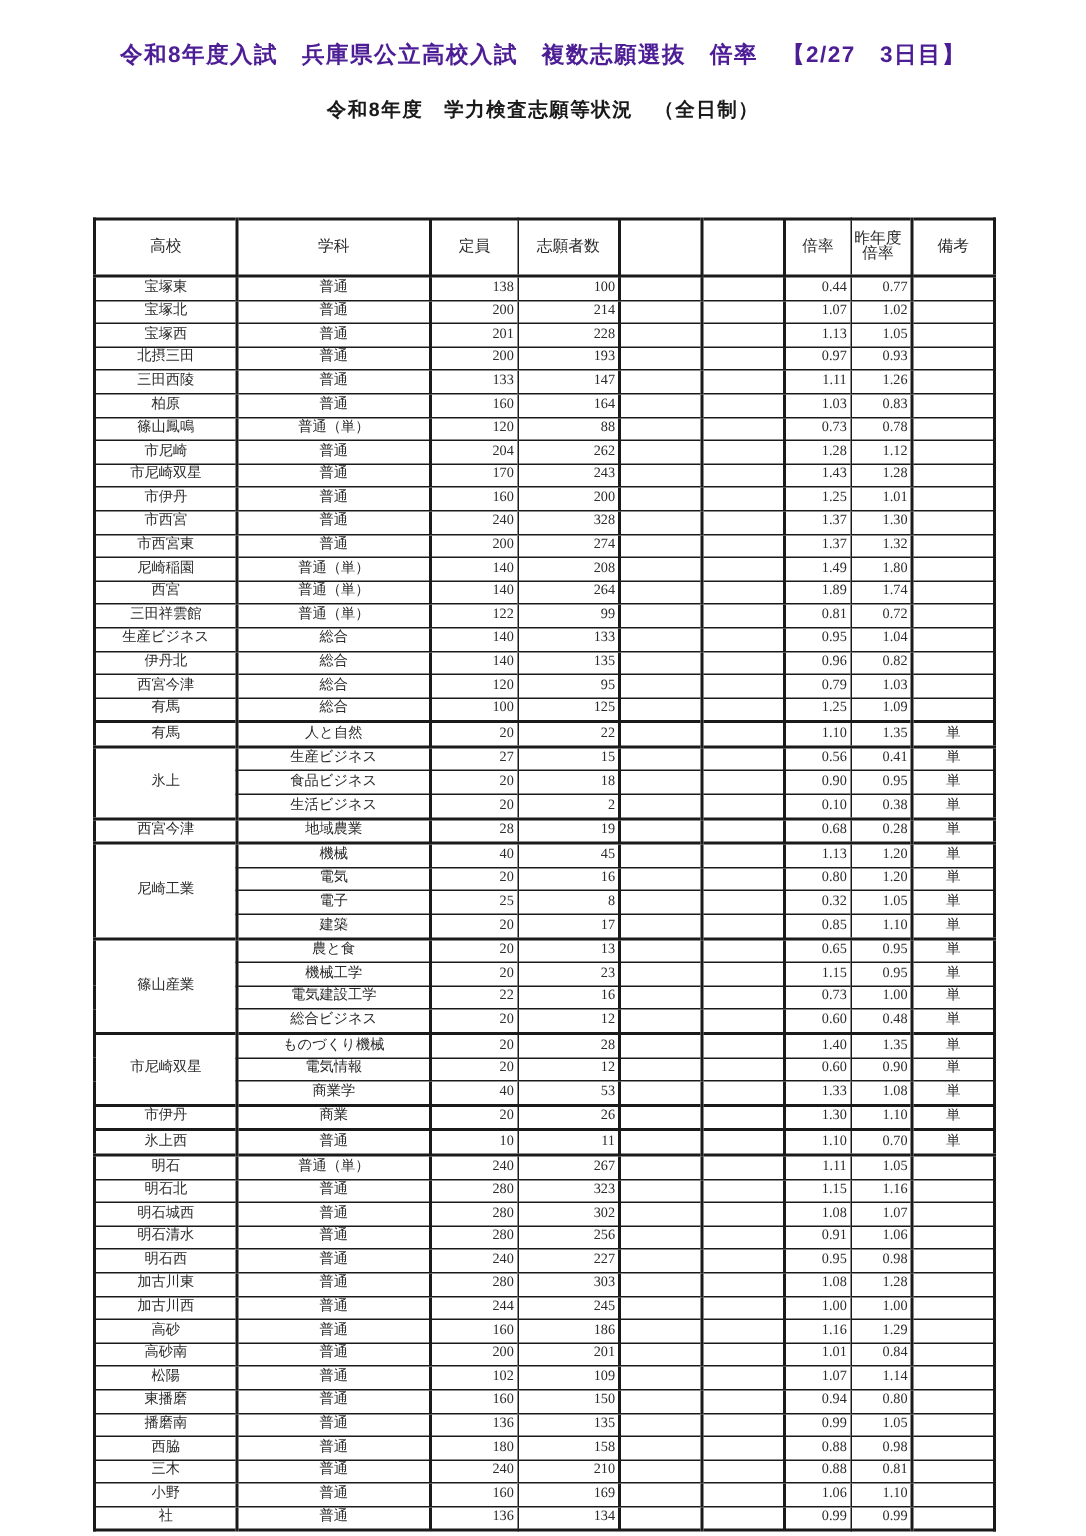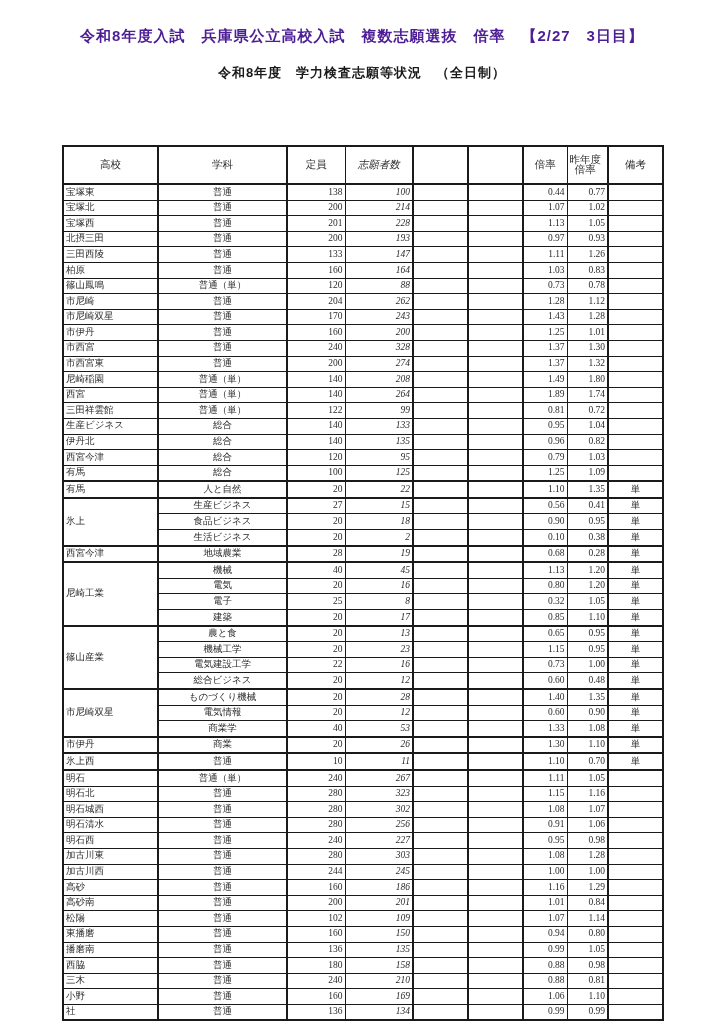--- a/index.html
+++ b/index.html
@@ -40,24 +40,24 @@
     color:#2b2b2b;
   }
   table.exam thead th{
     height:36px;
     font-size:10.5px;
     text-align:center;vertical-align:middle;
     border-bottom:2px solid #1a1a1a;
   }
   th.h-prev{font-size:8.5px;line-height:1.15;}
   
-  .c-school{border-right:2px solid #1a1a1a;text-align:left;vertical-align:middle;}
+  .c-school{border-right:2px solid #1a1a1a;text-align:center;vertical-align:middle;}
   .c-dept  {border-right:2px solid #1a1a1a;text-align:center;}
   .c-cap   {border-right:1px solid #1a1a1a;text-align:right;padding-right:6px;}
-  .c-app   {border-right:2px solid #1a1a1a;text-align:right;padding-right:8px;font-style:italic;}
+  .c-app   {border-right:2px solid #1a1a1a;text-align:right;padding-right:8px;}
   .c-blank {border-right:2px solid #1a1a1a;}
   .c-ratio {border-right:1px solid #1a1a1a;text-align:right;padding-right:7px;}
   .c-prev  {border-right:2px solid #1a1a1a;text-align:right;padding-right:7px;}
   .c-remark{text-align:center;border-radius:7px;}
   
   tr.grp-start td{border-top:2px solid #1a1a1a;}
   tr.sec-start td{border-top:2px solid #1a1a1a;}
   .doc-footer{
     position:absolute;top:971px;left:0;width:100%;
     text-align:center;

